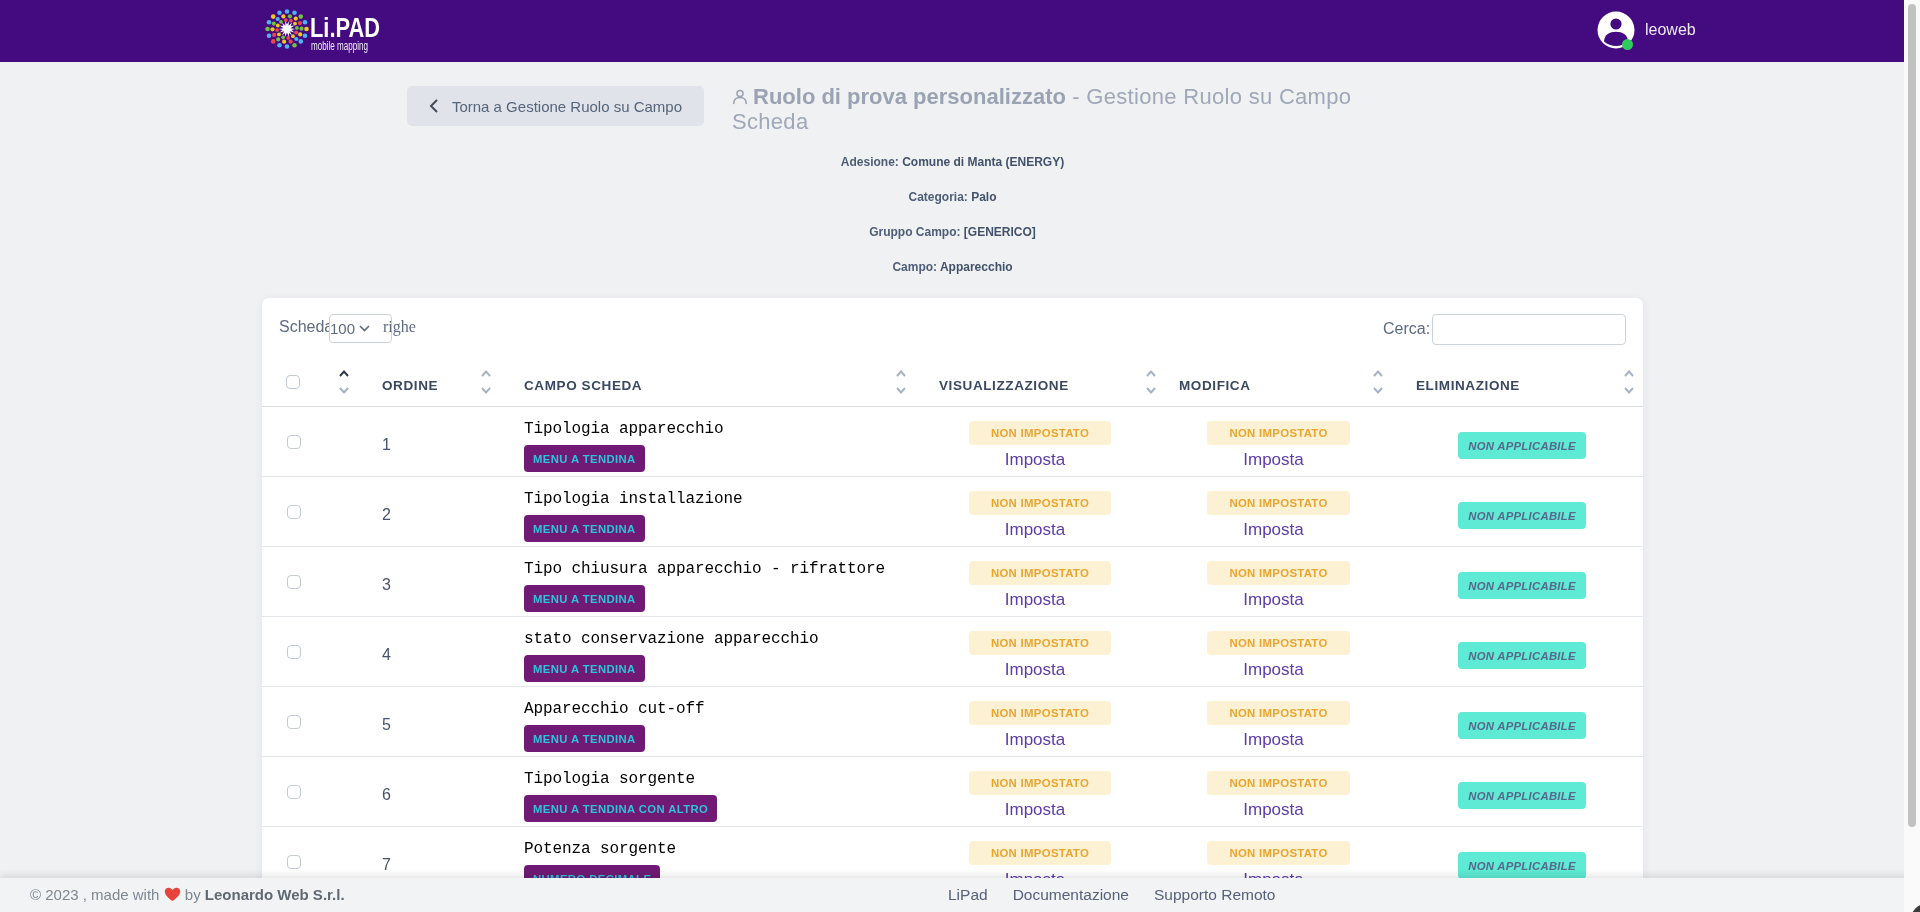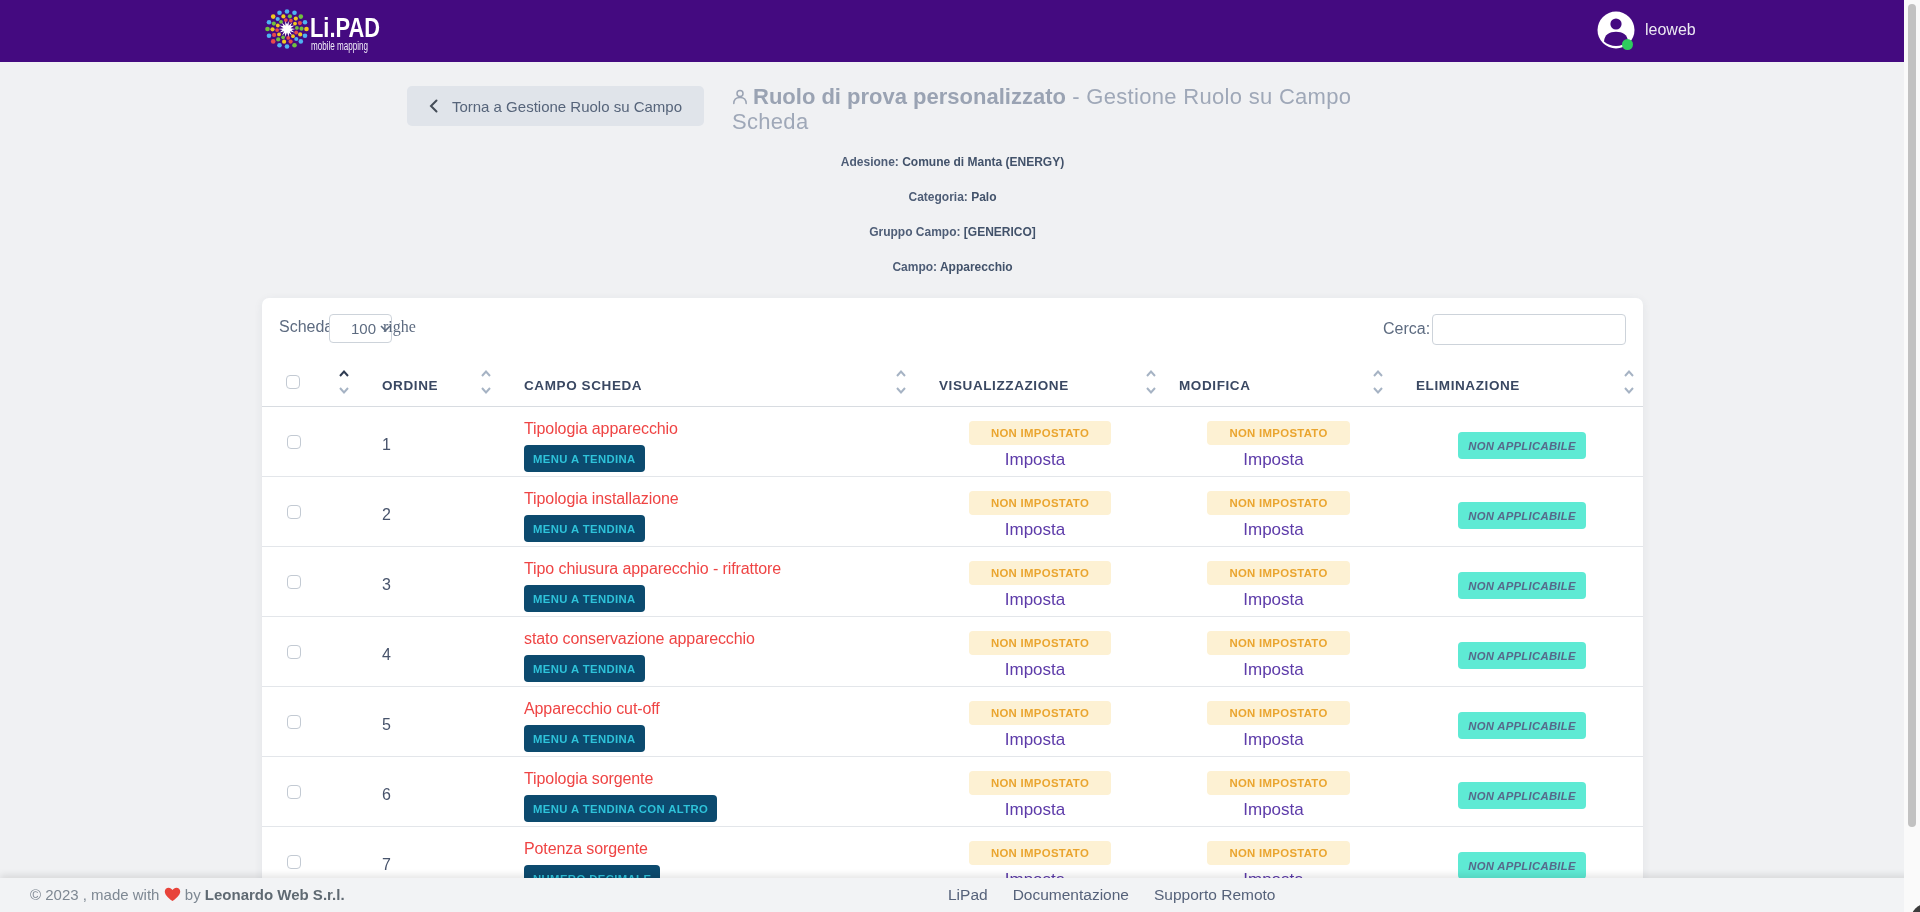--- a/index.html
+++ b/index.html
@@ -13,36 +13,36 @@
 .title { position:absolute; left:732px; top:85px; width:650px; font-size:22px; line-height:24.5px; color:#9aa3b3; font-weight:bold; }
 .title .light { font-weight:normal; color:#9fa8b8; letter-spacing:.3px; }
 .title svg { vertical-align:-1px; margin-right:5px; }
 .iline { position:absolute; left:0; width:1905px; text-align:center; font-size:12px; color:#4e5d76; font-weight:bold; }
 .iline b { color:#42526a; font-weight:bold; }
 .card { position:absolute; left:262px; top:298px; width:1381px; height:680px; background:#fff; border-radius:7px; box-shadow:0 2px 10px rgba(40,50,70,.07); }
 .topbar { position:relative; height:60px; }
 .lbl { color:#5d6b80; font-size:16px; }
 .mostra { position:absolute; left:17px; top:20px; }
 .righe { position:absolute; left:121px; top:20px;font-family:Liberation Serif, serif; }
-.sel { position:absolute; left:67px; top:16px; width:63px; height:29px; border:1px solid #cdd3da; border-radius:4px; background:#fff; color:#5d6b80; font-size:15px; display:flex; align-items:center; justify-content:flex-end; }
+.sel { position:absolute; left:67px; top:16px; width:63px; height:29px; border:1px solid #cdd3da; border-radius:4px; background:#fff; color:#5d6b80; font-size:15px; display:flex; align-items:center; justify-content:flex-start; }
 .sel svg { margin-left:4px; }
 .cercal { position:absolute; left:1121px; top:22px; }
 .cercai { position:absolute; left:1170px; top:16px; width:194px; height:31px; border:1px solid #cdd3da; border-radius:4px; background:#fff; }
 table { border-collapse:collapse; table-layout:fixed; width:1381px; }
 col.c1{width:96px} col.c2{width:142px} col.c3{width:415px} col.c4{width:250px} col.c5{width:227px} col.c6{width:251px}
 th:nth-child(5) { padding-left:14px; } th { position:relative; height:48px; text-align:left; padding-left:24px; padding-top:7px; font-size:13.5px; letter-spacing:.6px; color:#3a4862; border-bottom:1px solid #d8dce1; }
 td { border-bottom:1px solid #e3e6ea; height:70px; vertical-align:middle; }
 td.num { padding-left:24px; padding-top:7px; font-size:16px; color:#47536b; }
 td.cb { padding-left:25px; }
 th.cb { padding-top:0; }
 td.name { padding-left:24px; padding-top:9px; }
 td.ctr { text-align:center; padding-top:9px; } td.ctr.last { padding-left:9px; }
-.fname { font-size:16px; letter-spacing:-.1px; color:#ef4444; margin-bottom:7px; }
+.fname { font-size:16px; letter-spacing:-.1px; color:#000000; margin-bottom:7px;font-family:Liberation Mono, monospace; }
 .badge { display:inline-block; font-weight:bold; border-radius:4px; }
-.b-cyan { background:#0c4a6e; color:#2ec3da; font-size:11.3px; letter-spacing:.4px; padding:8px 9px 7px; }
+.b-cyan { background:#701a75; color:#2ec3da; font-size:11.3px; letter-spacing:.4px; padding:8px 9px 7px; }
 .b-yel { background:#fdf1d3; color:#eaa52f; font-size:11.4px; letter-spacing:.3px; padding:6px 22px 6px; }
 .b-gray { background:#5eead4; color:#57688a; font-size:11.3px; letter-spacing:.3px; padding:8px 10px 7px;font-style:italic; }
 .imposta { display:block; margin-top:5px; margin-right:10px; color:#5d3ba9; font-size:17px; }
 .chk { display:inline-block; width:14px; height:14px; border:1.5px solid #c3cad3; border-radius:4px; background:#fff; vertical-align:middle; }
 .sort { position:absolute; right:8px; }
 .footer { position:absolute; left:0; top:878px; width:1920px; height:34px; background:#f2f3f5; box-shadow:0 -3px 7px rgba(0,0,0,.10); font-size:15px; color:#7e8893; }
 .footer .left { position:absolute; left:30px; top:8px; }
 .footer .left b { color:#5f6972; }
 .footer .links { position:absolute; left:948px; top:8px; color:#56627a; display:flex; gap:25px; font-size:15.5px; }
 .sbar { position:absolute; left:1904px; top:0; width:16px; height:912px; background:#fafafa; }

